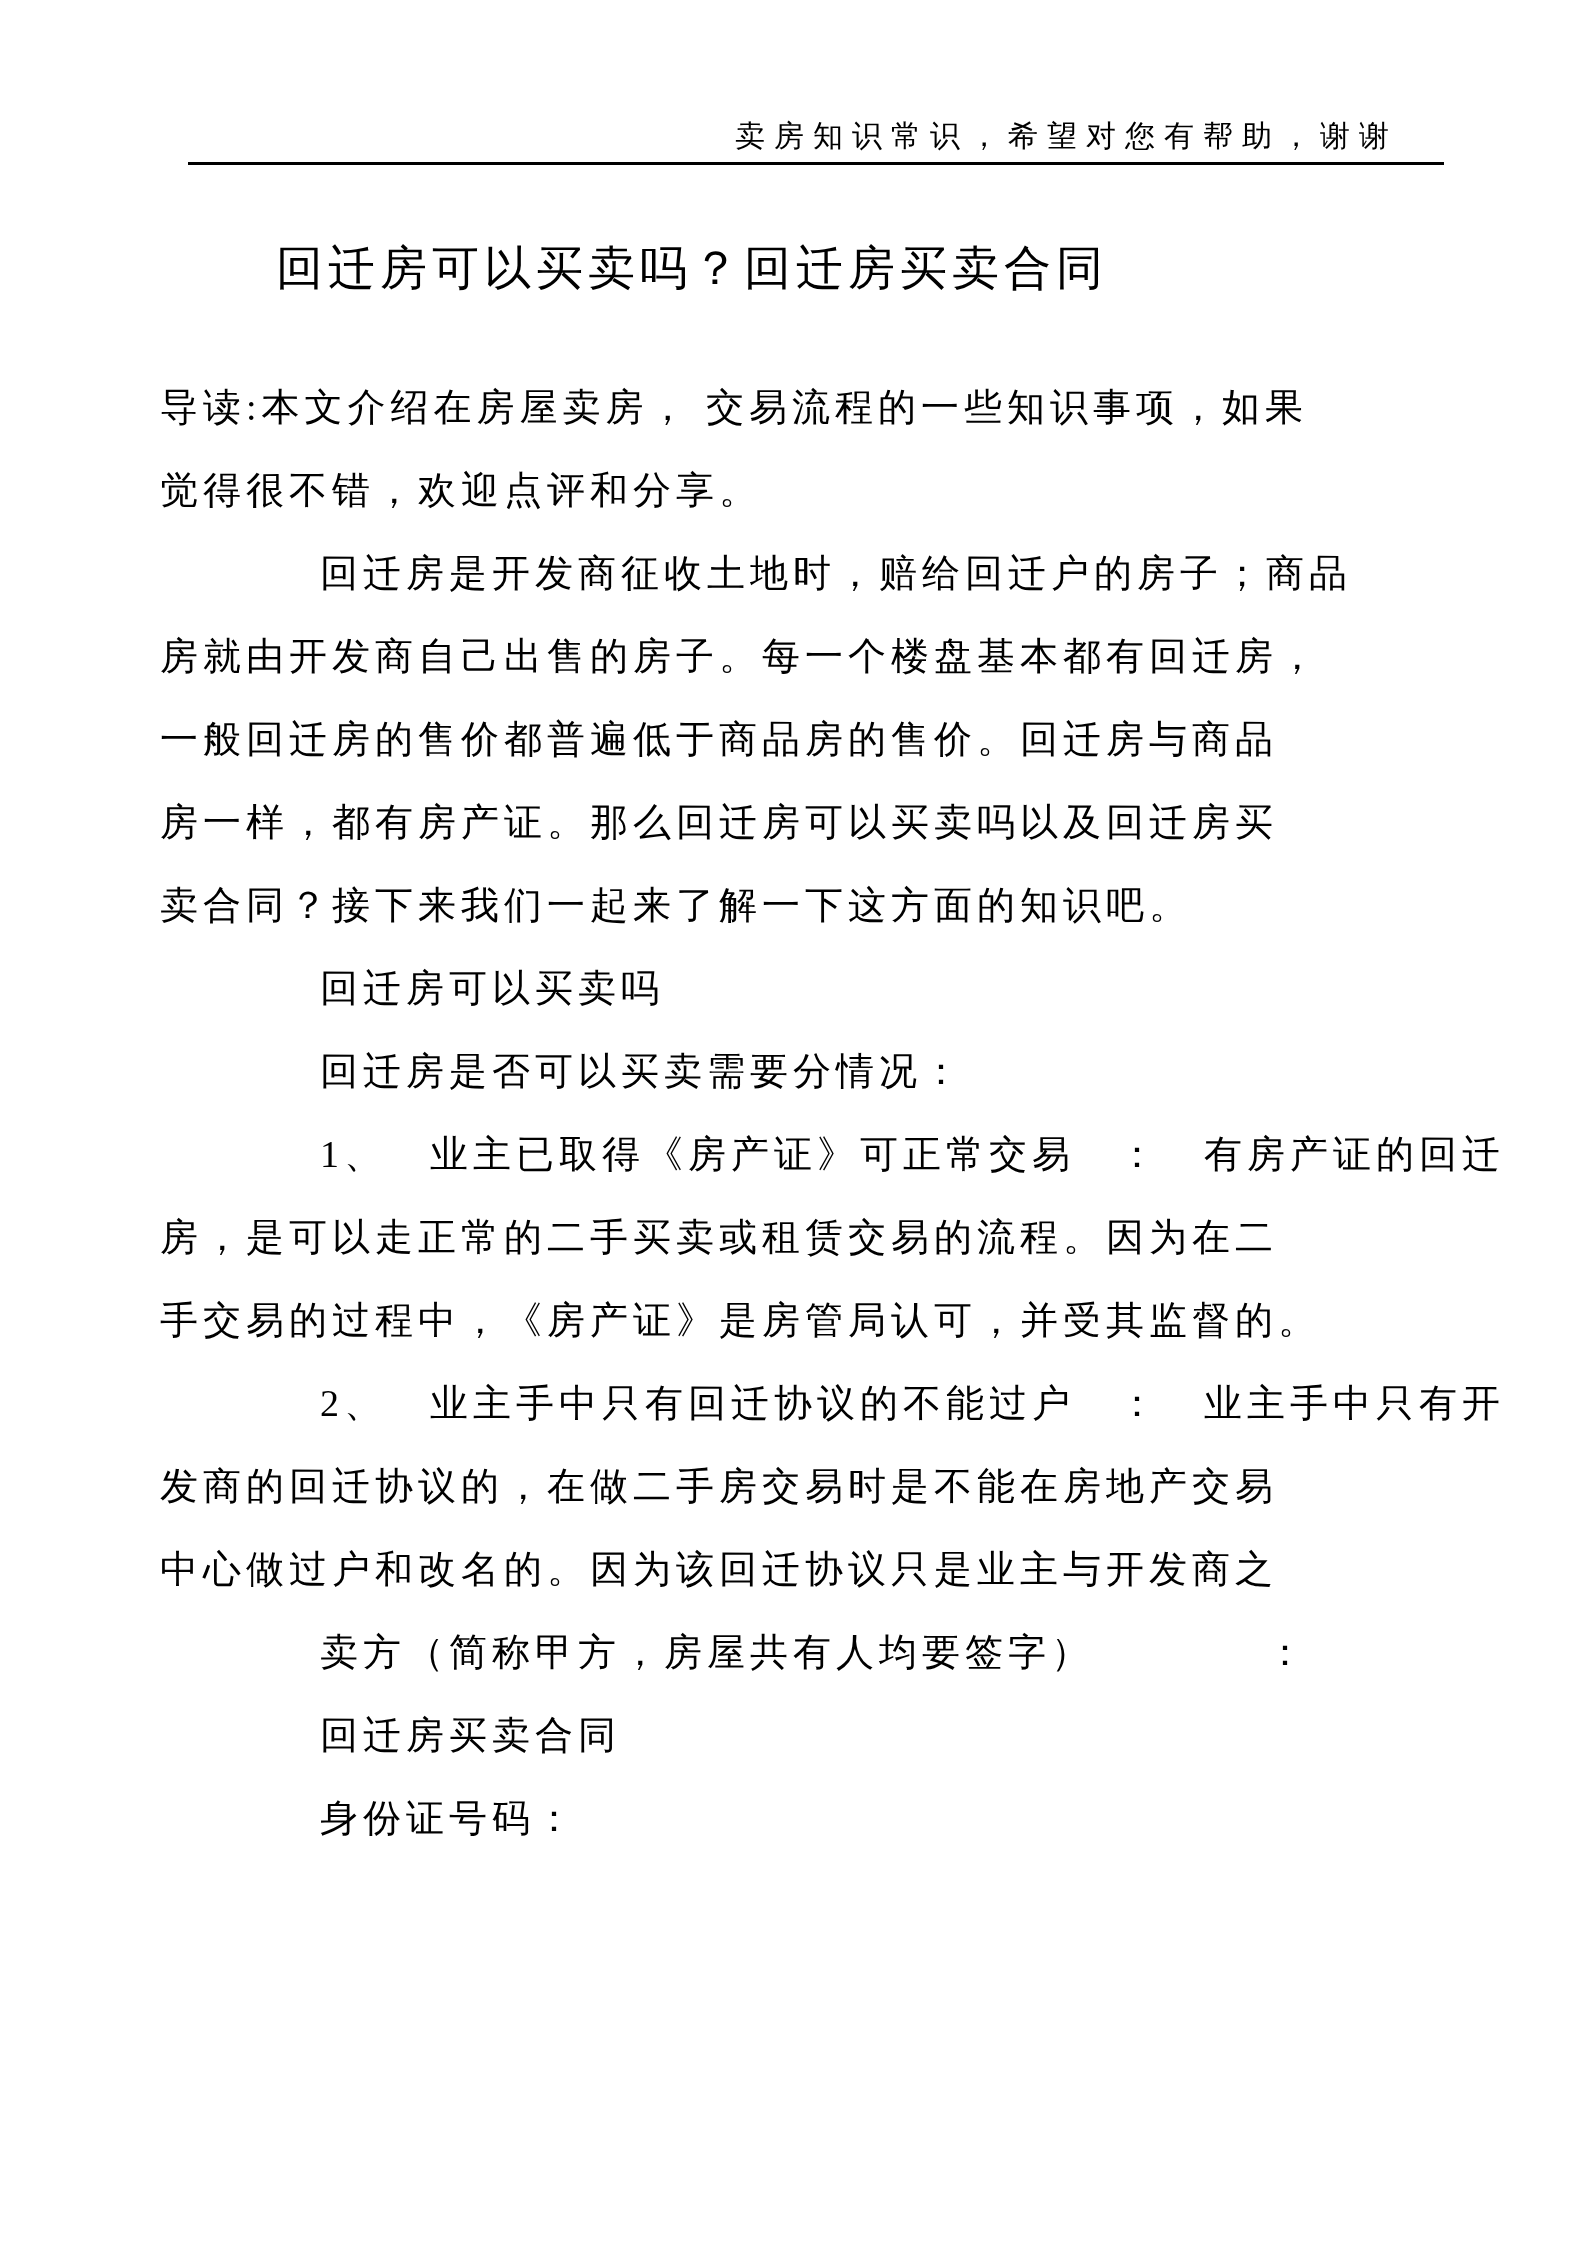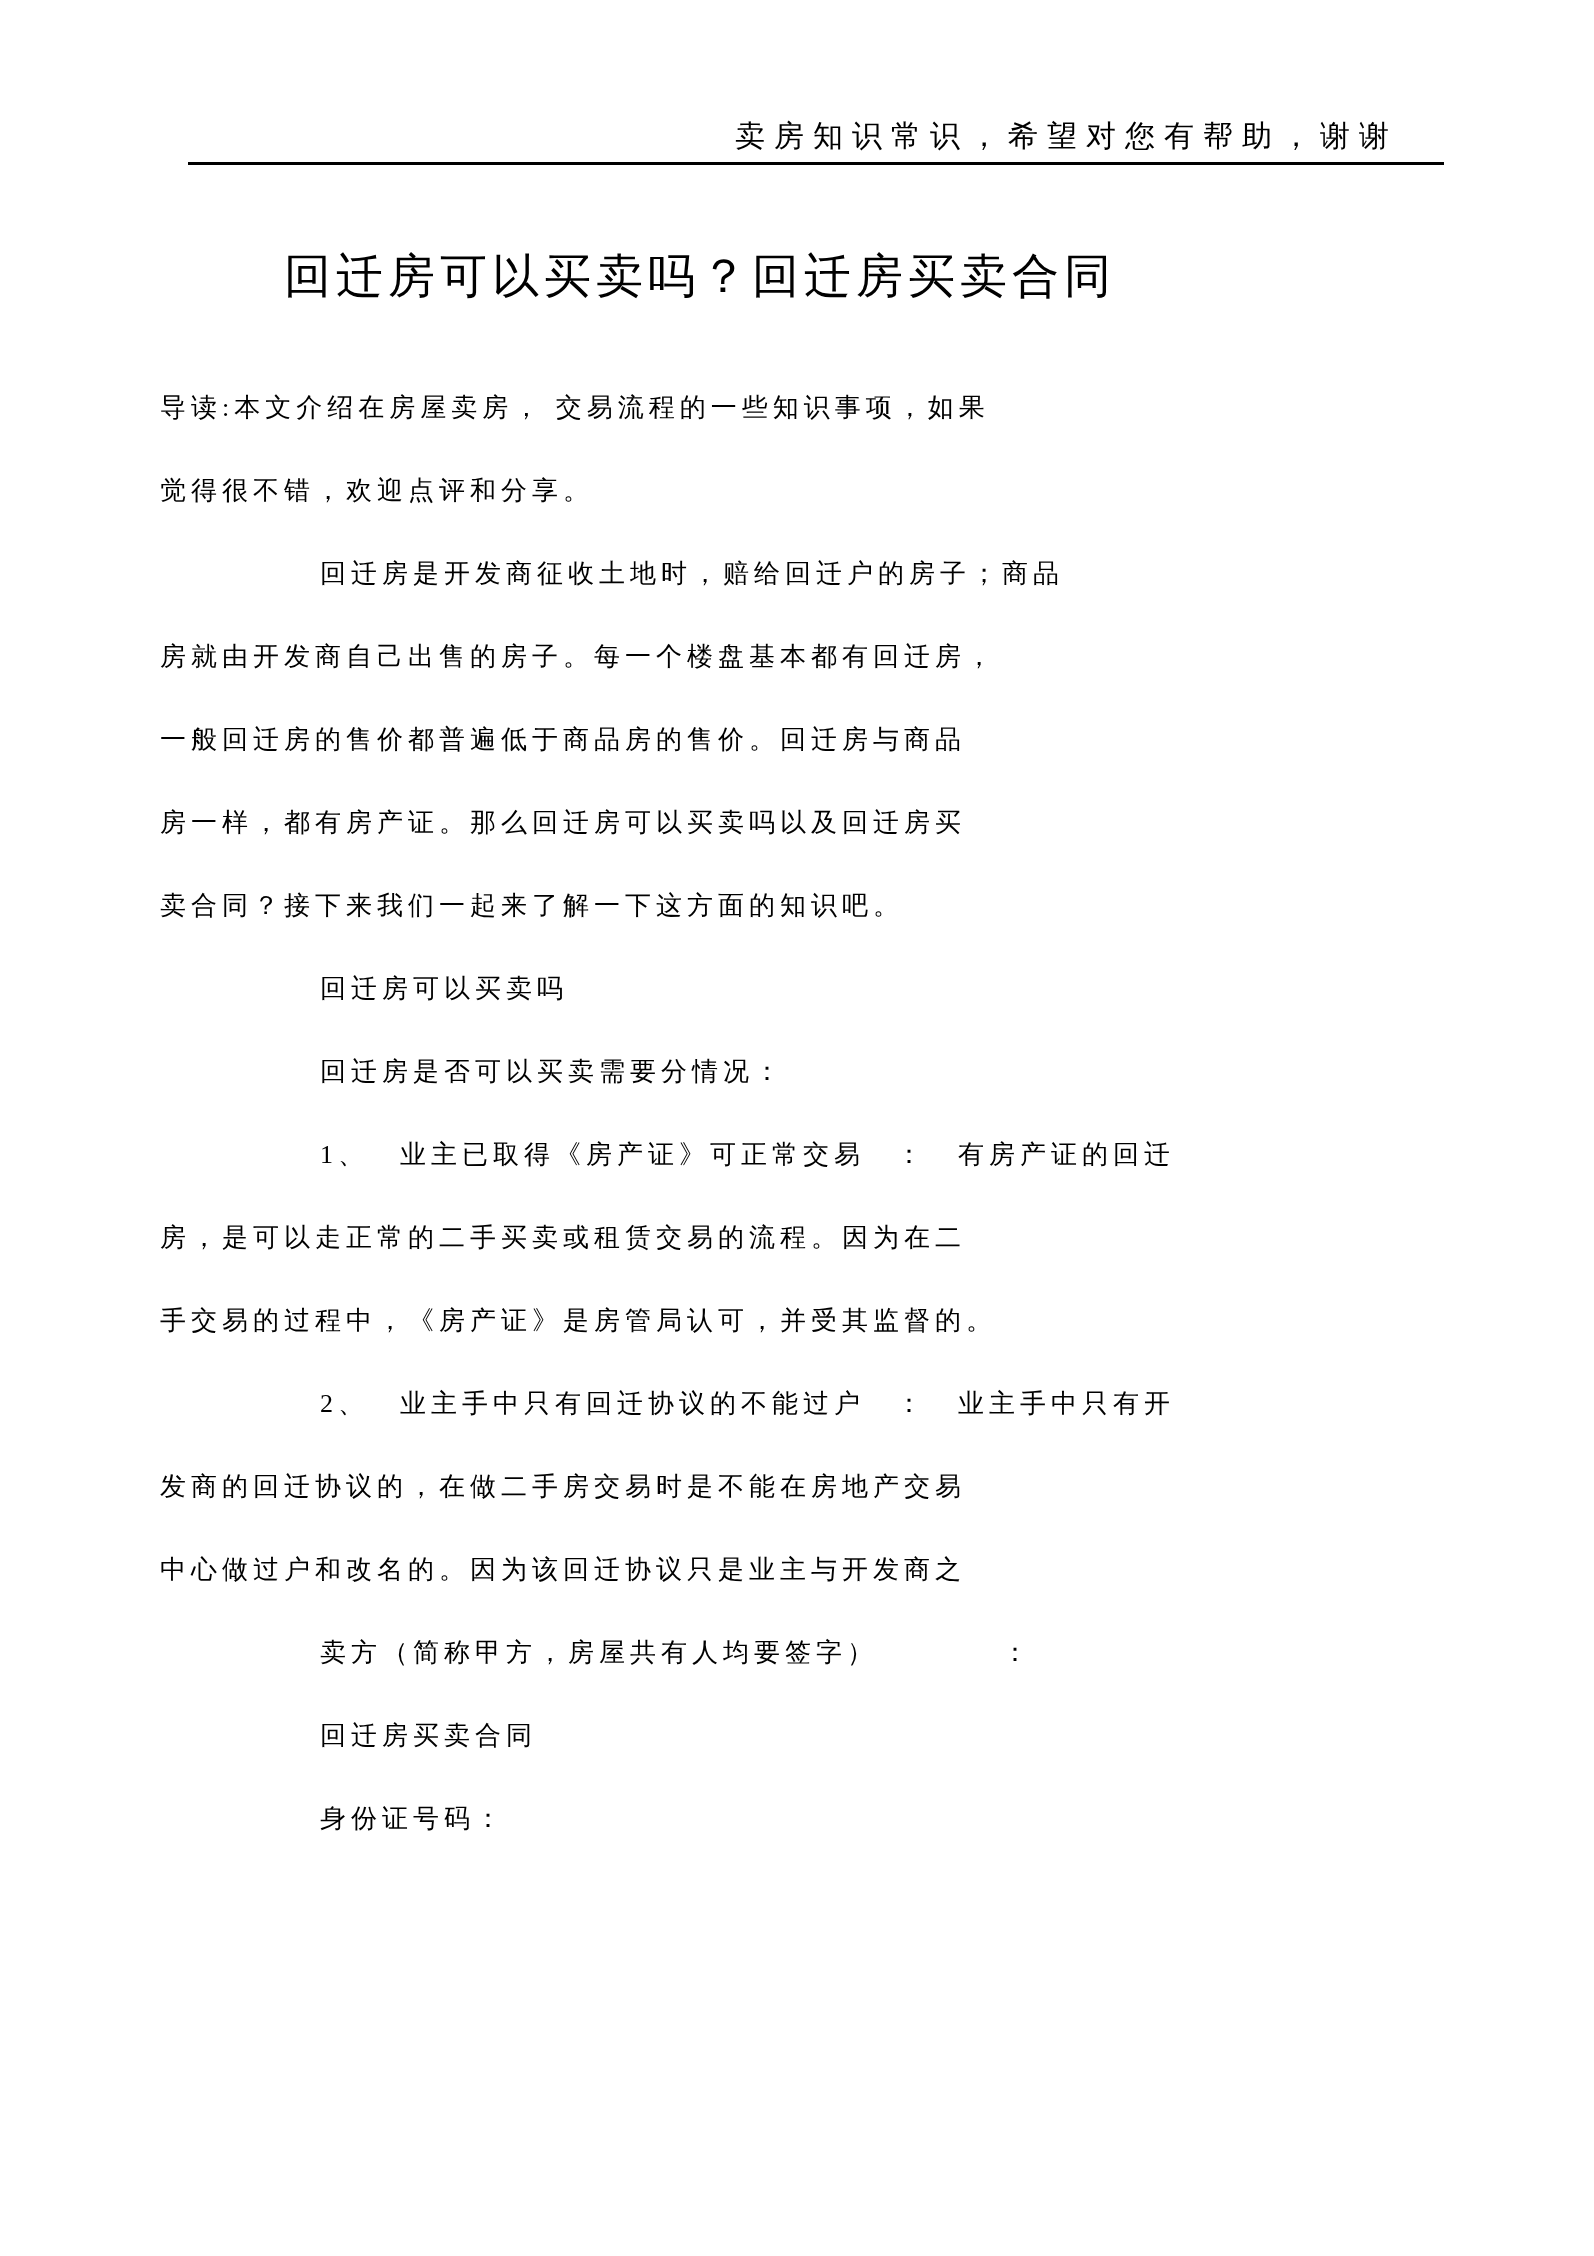--- a/index.html
+++ b/index.html
@@ -36,28 +36,28 @@
   .doc-title {
     position: absolute;
     top: 240px;
     left: 276px;
     font-size: 47px;
     letter-spacing: 5px;
     line-height: 1.2;
     white-space: pre;
     color: #000000;
     font-weight: normal;
-    margin: 8px;
+    margin: 0;
   }
   .body-text {
     position: absolute;
     top: 366px;
     left: 160px;
     width: 1390px;
-    font-size: 26px;
+    font-size: 38px;
     line-height: 83px;
     letter-spacing: 5px;
     color: #000000;
   }
   .line {
     white-space: pre;
     height: 83px;
   }
   .line.indent {
     padding-left: 160px;

